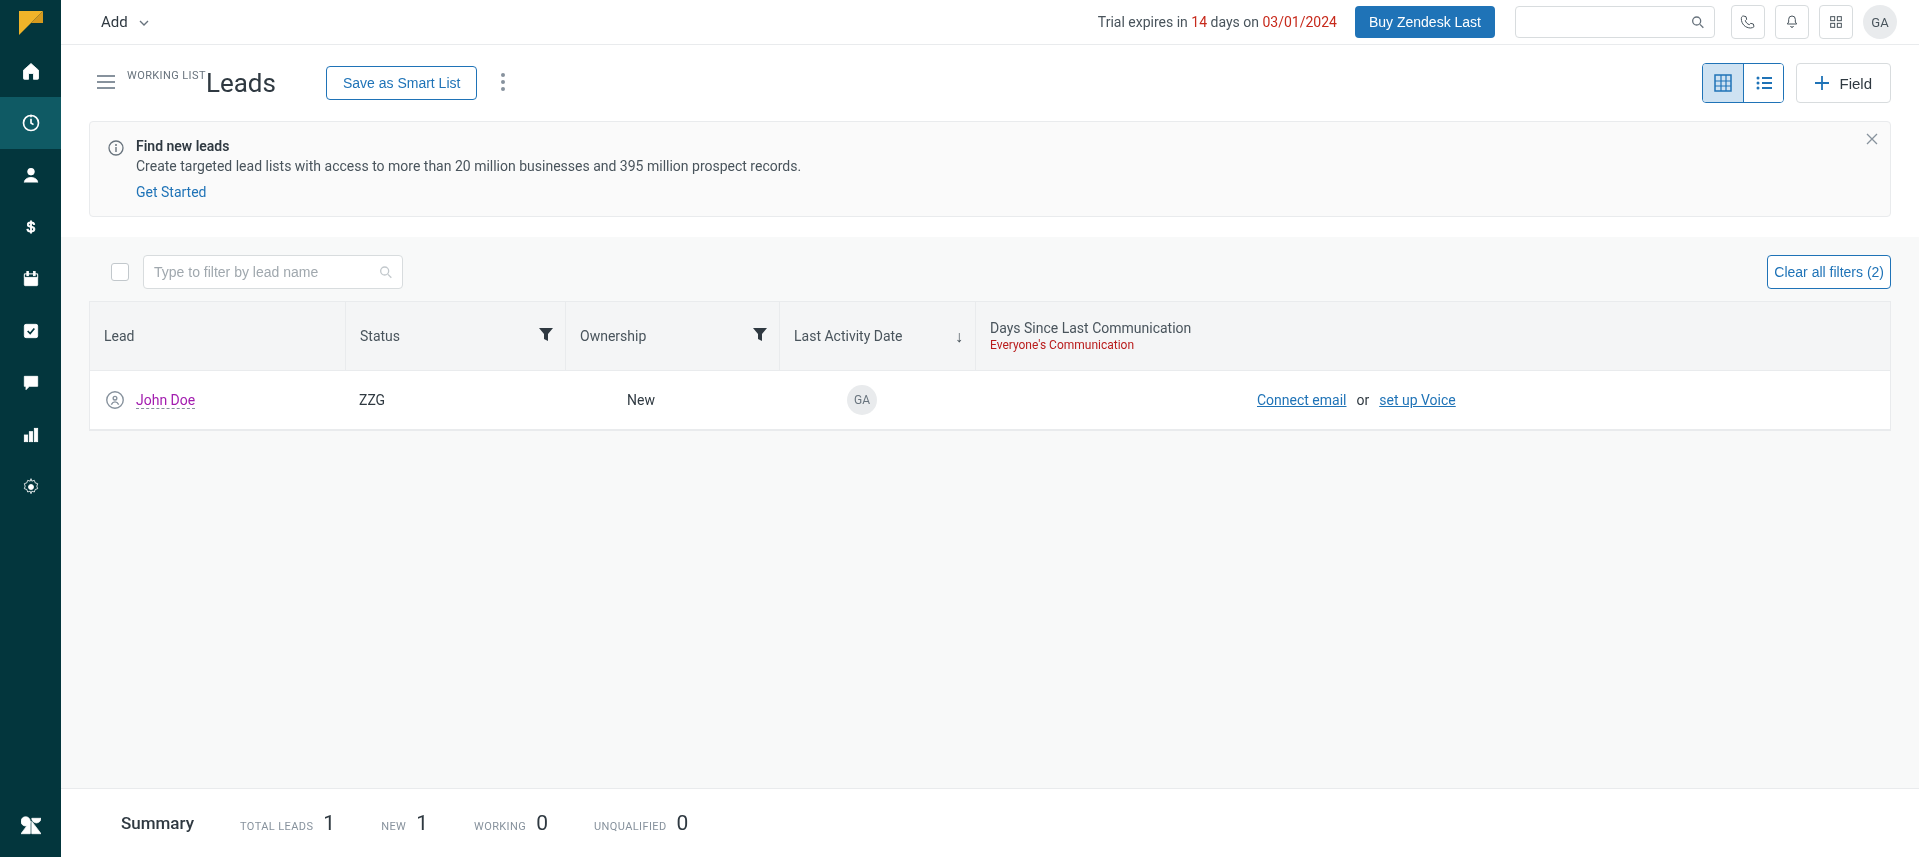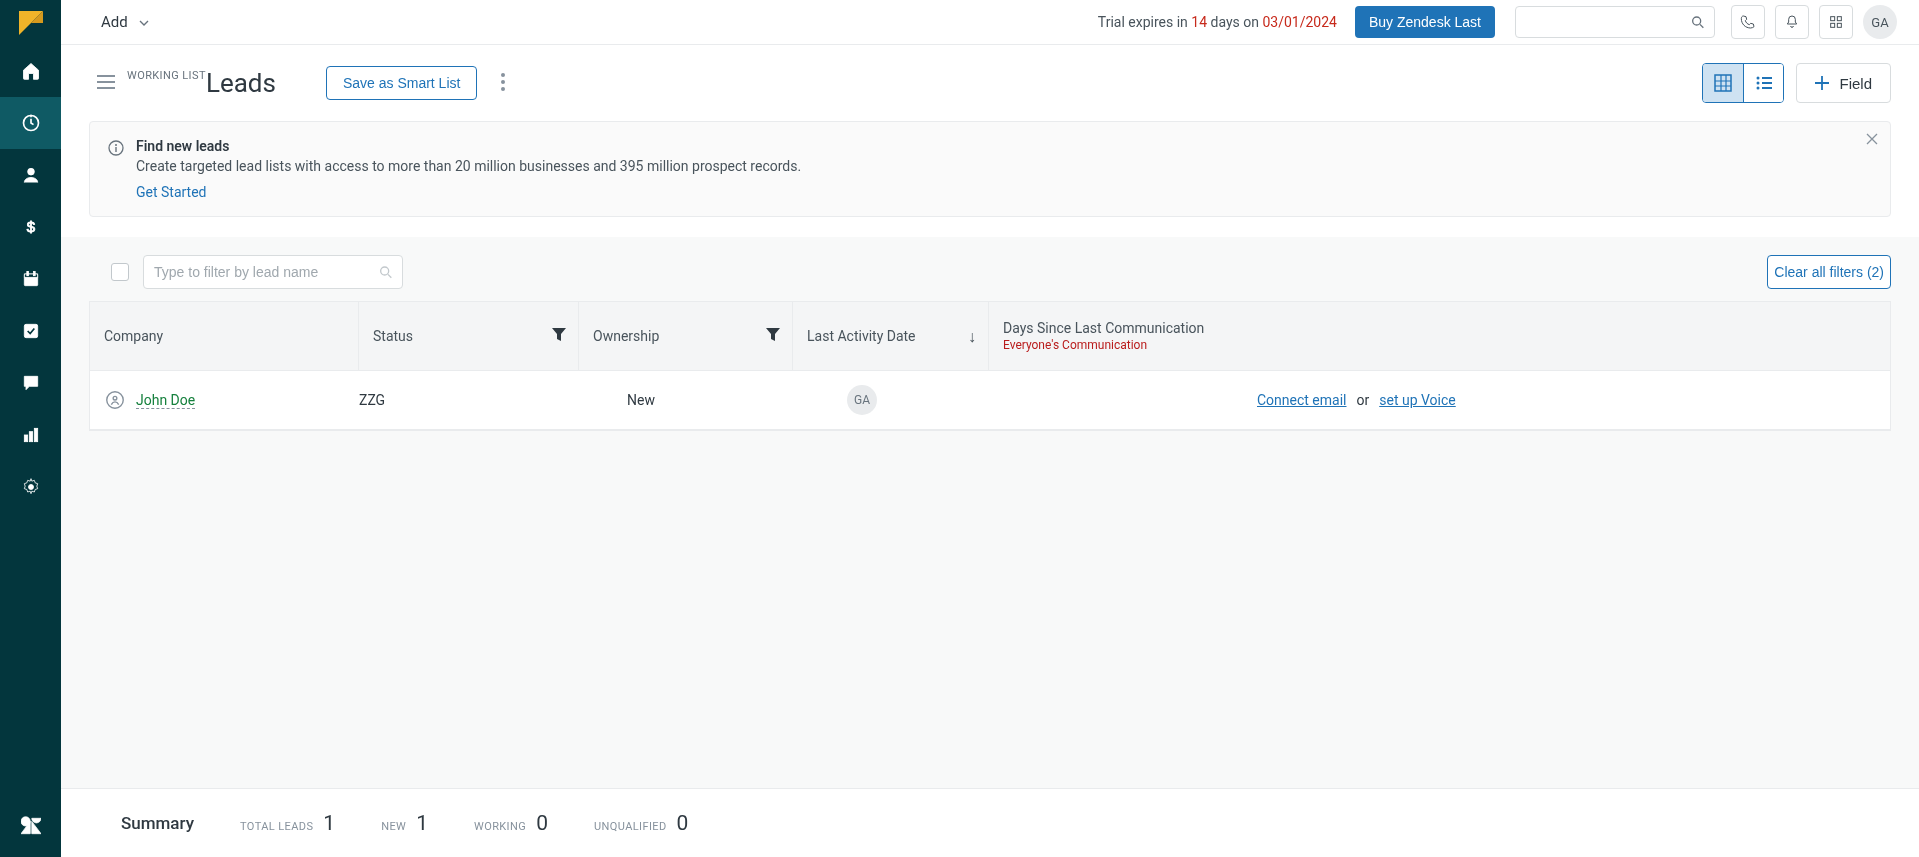--- a/index.html
+++ b/index.html
@@ -251,21 +251,21 @@
   }
   .td {
     padding:14px 14px;
     font-size:14px;
     color:#2f3941;
     display:flex;
     align-items:center;
     gap:10px;
   }
   .td.col-lead .lead-icon { width:22px; height:22px; color:#87929d; display:inline-flex;}
-  .lead-link { text-decoration: none; color:#15803d; border-bottom:1px dashed #87929d; cursor:pointer;}
+  .lead-link { text-decoration: none; color:#a21caf; border-bottom:1px dashed #87929d; cursor:pointer;}
   .own-avatar {
     width:30px; height:30px;
     border-radius:50%;
     background:#e9ebed;
     color:#68737d;
     display:flex; align-items:center; justify-content:center;
     font-size:12px;
   }
   .comm-link { color:#1f73b7; text-decoration:underline; cursor:pointer;}
   .comm-sep { color:#2f3941; }
@@ -491,21 +491,21 @@
                 <path d="M15 15l5 5" stroke="#c2c8cc" stroke-width="2"></path>
               </svg>
           </span>
         </div>
         <div class="lt-spacer"></div>
         <button class="clear-filters-btn">Clear all filters (2)</button>
       </div>
 
       <div class="table">
         <div class="thead">
-          <div class="th col-company">Company</div>
+          <div class="th col-lead">Lead</div>
           <div class="th col-status">
             <span>Status</span>
             <span class="filter-icon">
               <svg width="14" height="14" viewBox="0 0 14 14">
                   <path d="M0 0h14L9 6v7l-4-2V6z" fill="#2f3941"></path>
                 </svg>
             </span>
           </div>
           <div class="th col-own">
             <span>Ownership</span>

